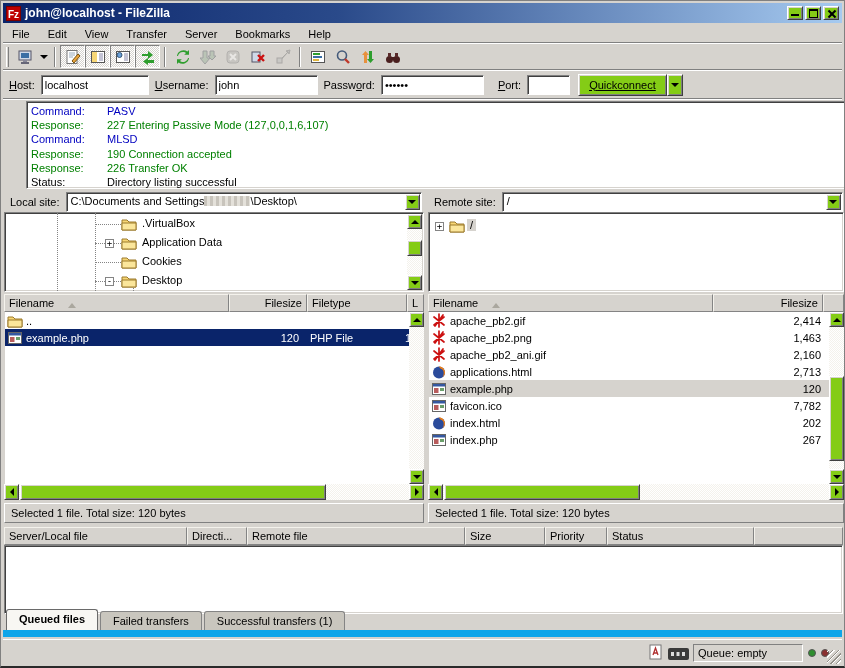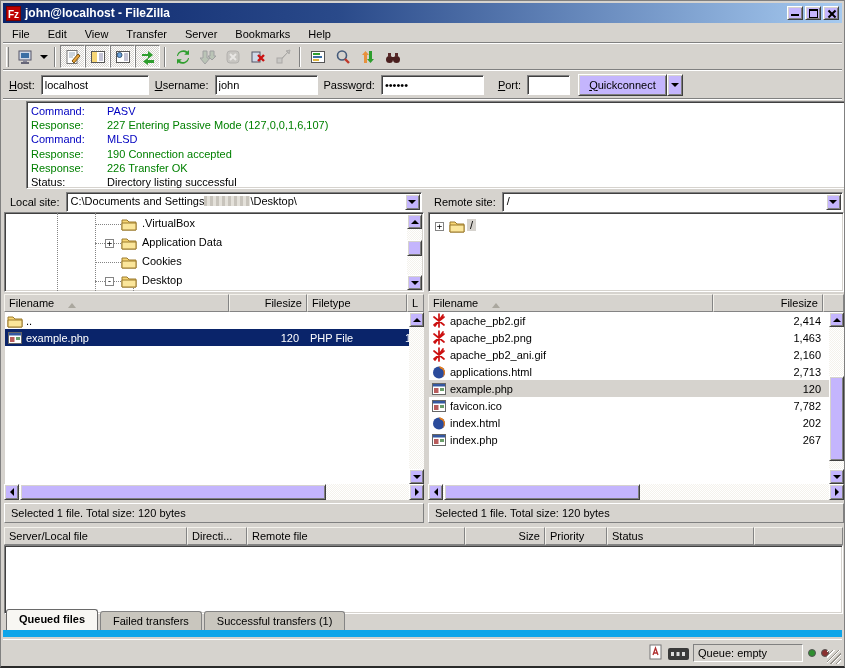--- a/index.html
+++ b/index.html
@@ -7,21 +7,21 @@
   .win {
     position:relative; width:845px; height:668px; background:#d6d3ce;
     font-family:"Liberation Sans","DejaVu Sans",sans-serif; font-size:11px; color:#000;
     border:1px solid #808080; border-bottom:2px solid #2a2a2a; overflow:hidden;
   }
   .a { position:absolute; }
   
   .sunken { border:1px solid; border-color:#808080 #fff #fff #808080;
             box-shadow: inset 1px 1px 0 #404040, inset -1px -1px 0 #d6d3ce; background:#fff; }
   .raised { border:1px solid; border-color:#fff #404040 #404040 #fff;
-            box-shadow: inset 1px 1px 0 #d6d3ce, inset -1px -1px 0 #808080; background:#c4b5fd; }
+            box-shadow: inset 1px 1px 0 #d6d3ce, inset -1px -1px 0 #808080; background:#84cc16;text-decoration:underline; }
   .sep { height:2px; border-top:1px solid #808080; border-bottom:1px solid #fff; }
   
   .titlebar { left:2px; top:2px; width:839px; height:20px;
     background:linear-gradient(90deg,#0a246a 0%,#2a4a8a 40%,#a6caf0 100%);
     display:flex; align-items:center; color:#fff; font-weight:bold; font-size:12px; }
   .fzlogo { width:15px; height:15px; margin:0 4px 0 3px; background:#bf0000; color:#fff;
     font:bold 10px/15px "Liberation Sans",sans-serif; text-align:center; border:1px solid #7a0000; }
   .winbtns { margin-left:auto; display:flex; gap:2px; padding-right:3px; }
   .wbtn { width:16px; height:14px; position:relative; }
   .glyph-min { position:absolute; left:3px; bottom:3px; width:8px; height:2px; background:#000; }
@@ -566,21 +566,21 @@
     <div class="hdr">
       <div class="hcell" style="width:183px">
           <span>Server/Local file</span>
         </div>
       <div class="hcell" style="width:60px">
           <span>Directi...</span>
         </div>
       <div class="hcell" style="width:218px">
           <span>Remote file</span>
         </div>
-      <div class="hcell" style="width:80px;justify-content:flex-end">
+      <div class="hcell" style="width:80px;justify-content:flex-start">
           <span>Size</span>
         </div>
       <div class="hcell" style="width:62px">
           <span>Priority</span>
         </div>
       <div class="hcell" style="width:147px">
           <span>Status</span>
         </div>
       <div class="hcell" style="flex:1"></div>
     </div>

